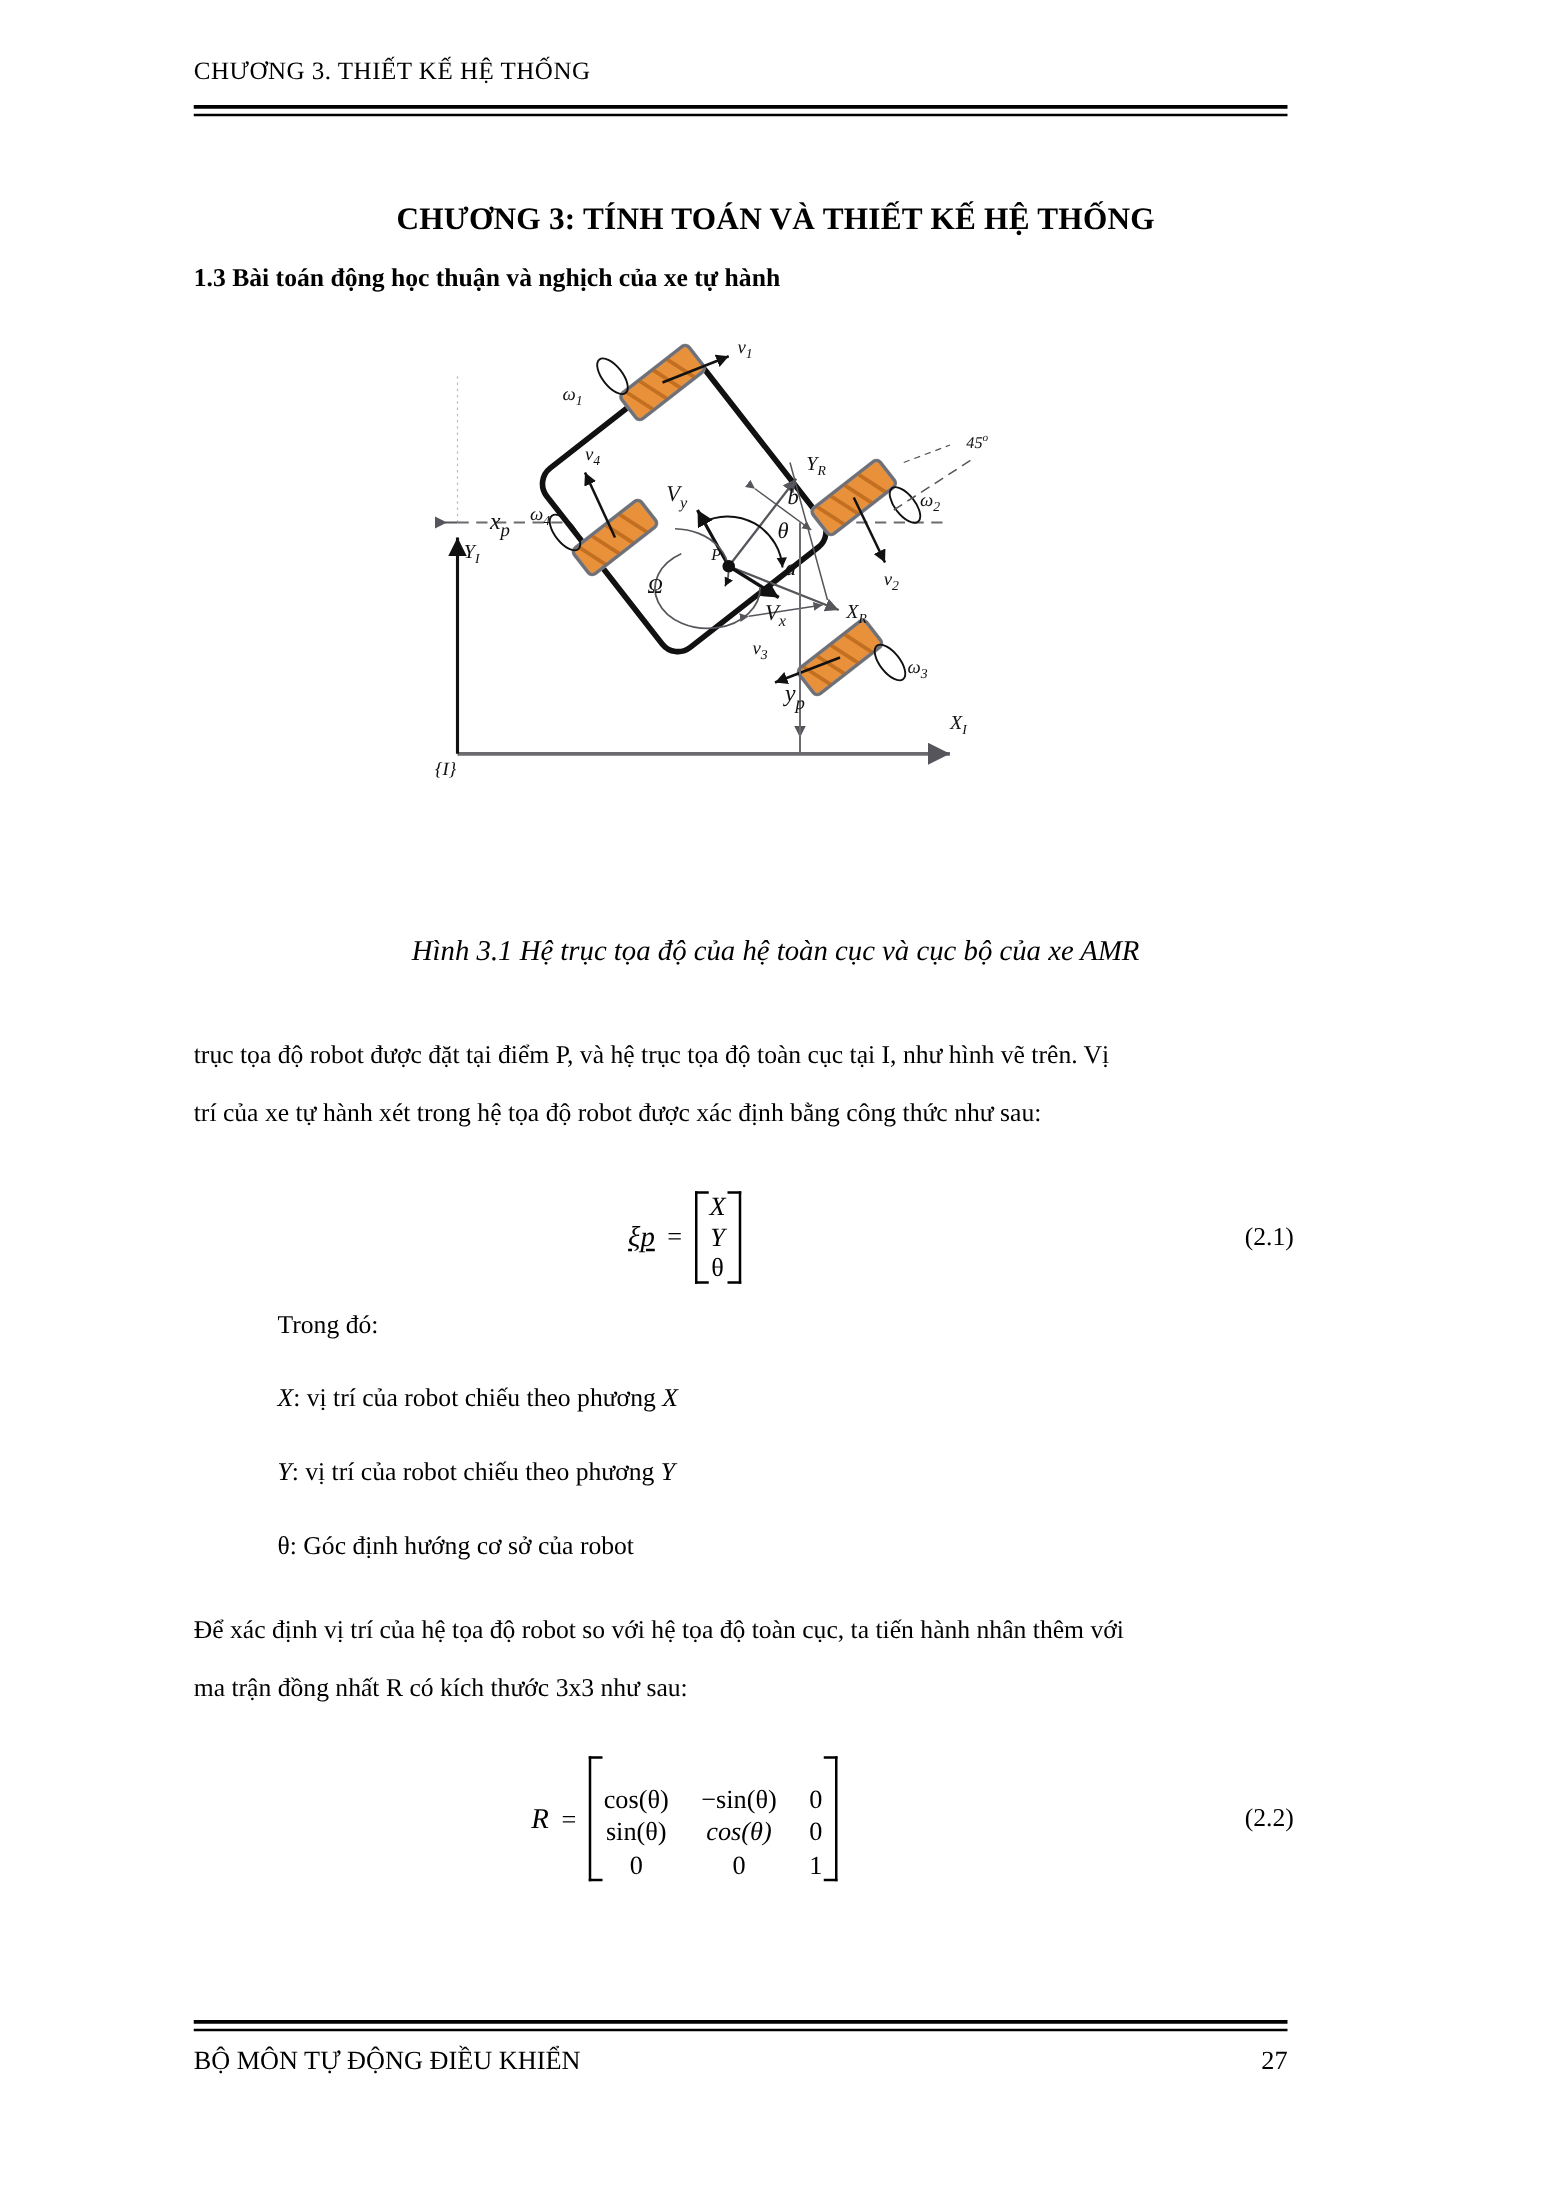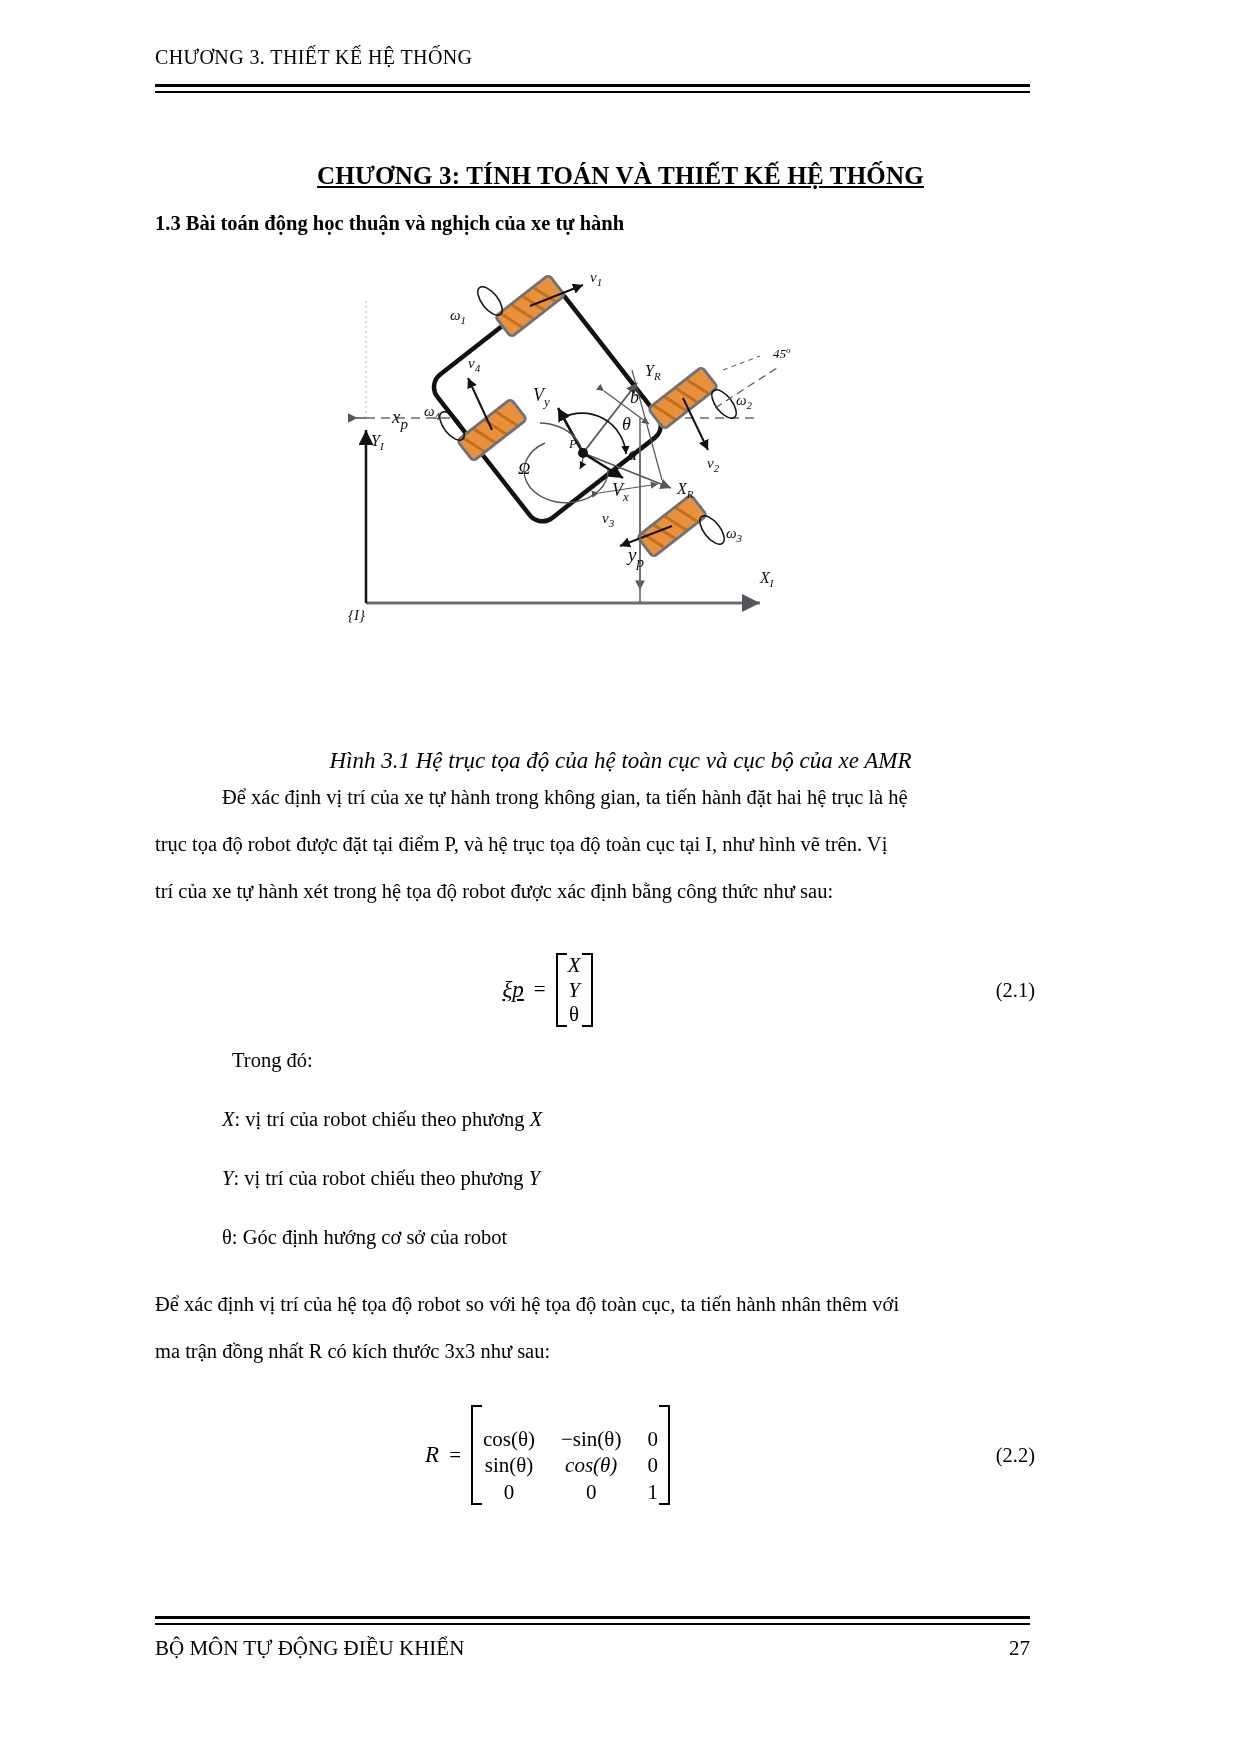--- a/index.html
+++ b/index.html
@@ -7,21 +7,21 @@
   .page{position:absolute;inset:0;padding-left:16px;}
 
   
   .hdr{position:absolute;left:155px;top:46px;width:875px;}
   .hdr-txt{font-size:20px;letter-spacing:.4px;white-space:nowrap;}
   .hdr-rule{position:absolute;left:155px;top:84px;width:875px;border-top:3px solid #000;}
   .hdr-rule2{position:absolute;left:155px;top:91px;width:875px;border-top:2px solid #000;}
 
   
   .chapter-title{position:absolute;left:0;top:162px;width:1241px;text-align:center;
-    font-size:25px;font-weight:bold;letter-spacing:.2px;text-decoration:underline;}
+    font-size:25px;font-weight:bold;letter-spacing:.2px;}
 
   
   .section-heading{position:absolute;left:155px;top:212px;font-size:20.5px;font-weight:bold;}
 
   
   .figure{position:absolute;left:340px;top:258px;width:470px;height:420px;}
   .figure svg{display:block;}
   .caption{position:absolute;left:0;top:748px;width:1241px;text-align:center;
     font-style:italic;font-size:23px;}
 
@@ -193,40 +193,39 @@
         <text x="288" y="303" font-size="19"><tspan>y</tspan><tspan font-size="15" dy="6">p</tspan></text>
 
         <text x="433" y="100" font-size="13"><tspan>45</tspan><tspan font-size="9" dy="-5">o</tspan></text>
         <text x="8" y="362" font-size="15">{I}</text>
       </g>
     </svg>
   </div>
 
   <div class="caption">Hình 3.1 Hệ trục tọa độ của hệ toàn cục và cục bộ của xe AMR</div>
 
-  <div class="lead" style="top:786px;">Để xác định vị trí của xe tự hành trong không gian, ta tiến hành đặt hai hệ trục là hệ</div>
   <div class="flush" style="top:833px;">trục tọa độ robot được đặt tại điểm P, và hệ trục tọa độ toàn cục tại I, như hình vẽ trên. Vị</div>
   <div class="flush" style="top:880px;">trí của xe tự hành xét trong hệ tọa độ robot được xác định bằng công thức như sau:</div>
 
   <div class="eqrow" style="top:935px;height:110px;">
     <div class="eqbody">
       <span class="mathit" style="font-size:23px;text-decoration:underline;">ξp</span>
       <span style="margin:0 10px;">=</span>
       <span class="brk">
         <span class="mcol" style="font-size:21px;">
           <span class="mathit">X</span>
           <span class="mathit">Y</span>
           <span>θ</span>
         </span>
       </span>
     </div>
     <div class="eqnum">(2.1)</div>
   </div>
 
-  <div class="lead" style="top:1049px;margin-left:10px;">Trong đó:</div>
+  <div class="lead" style="top:1049px;">Trong đó:</div>
 
   <div class="lead" style="top:1108px;">
     <span class="mathit">X</span><span>: vị trí của robot chiếu theo phương</span> <span class="mathit">X</span>
   </div>
 
   <div class="lead" style="top:1167px;">
     <span class="mathit">Y</span><span>: vị trí của robot chiếu theo phương</span> <span class="mathit">Y</span>
   </div>
 
   <div class="lead" style="top:1226px;text-align:right;">

